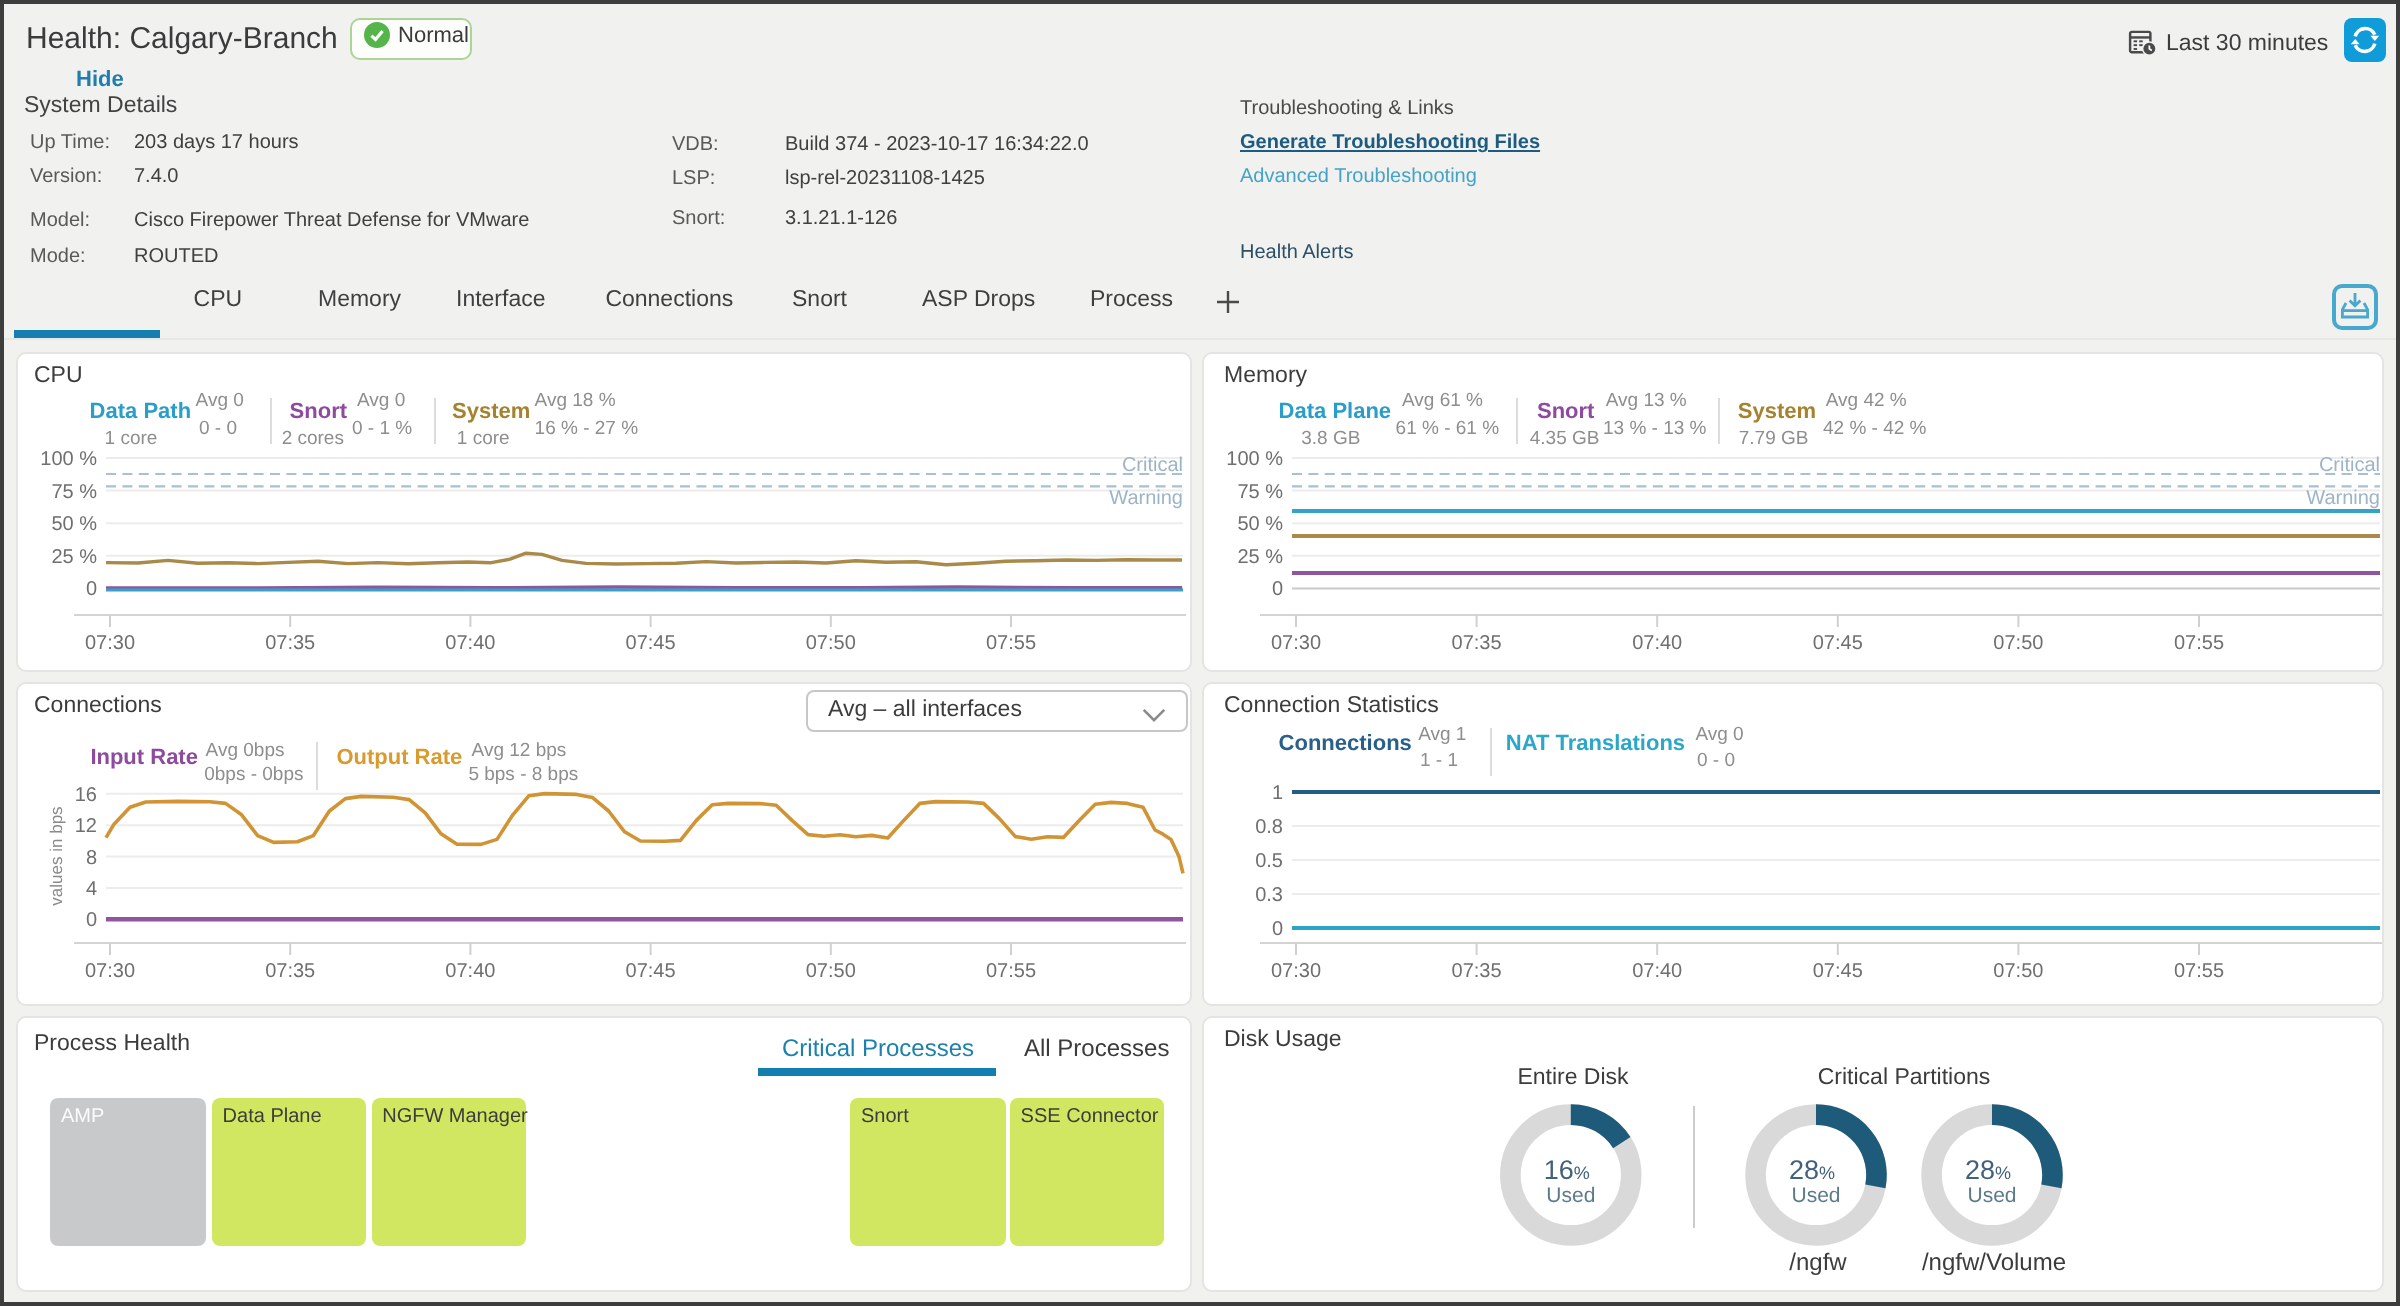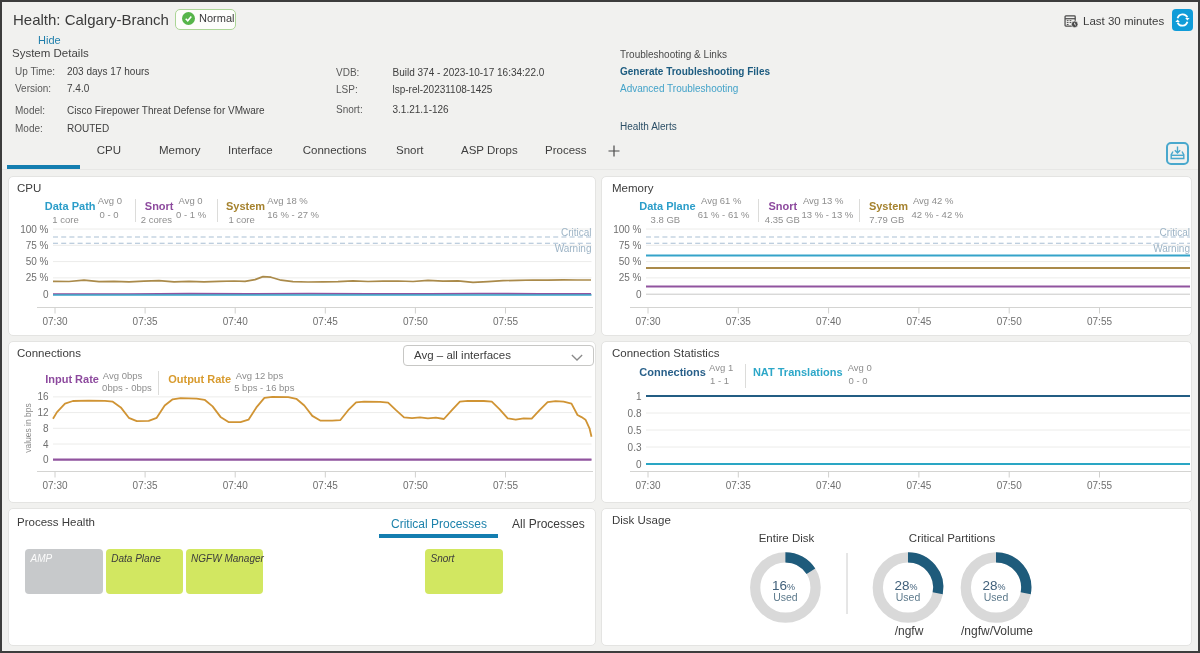--- a/index.html
+++ b/index.html
@@ -8,25 +8,25 @@
 .page { position:absolute; left:0; top:0; width:1200px; height:653px;
   background:#f1f1ef; overflow:hidden; }
 .frame { position:absolute; left:0; top:0; width:1200px; height:653px;
   border:2px solid #3d3d3d; z-index:50; pointer-events:none; }
 .abs { position:absolute; }
 
 .h-title { left:13px; top:11px; font-size:15px; color:#3b3b3b; }
 .badge { position:absolute; left:174.5px; top:9px; width:61px; height:20.5px; border:1.5px solid #abd596; border-radius:5px;
   background:#fdfdfb; font-size:11px; color:#3a3a3a; line-height:17.5px; text-align:right; }
 .badge svg { vertical-align:-2.5px; margin-right:4px; }
-.hide-link { left:12px; top:34px; font-size:11px; color:#1f7eab; font-weight:normal;padding-left:26px; }
+.hide-link { left:12px; top:34px; font-size:11px; color:#1f7eab; font-weight:bold;padding-left:26px; }
 .sysdet { left:12px; top:46.5px; font-size:11.5px; color:#434343; }
 .srow { position:absolute; font-size:10px; color:#404040; }
 .lab { color:#595959; }
-.lnk-dark { color:#1d5c80; font-weight:bold; }
+.lnk-dark { color:#1d5c80; font-weight:bold;text-decoration:underline; }
 .lnk-lite { color:#44a3c9; }
 .lnk-navy { color:#2c4f66; }
 .last30 { left:1064px; top:13.5px; font-size:11.5px; color:#3c3c3c; }
 .refresh-btn { left:1172px; top:9px; width:21px; height:22px; background:#109cd8; border-radius:4px; }
 
 .tabs { left:0; top:142px; width:1200px; height:28px; border-bottom:1px solid #e7e7e5; }
 .tab { position:absolute; top:2px; font-size:11.5px; color:#3f3f3f; }
 .tab.active { color:#1d82ab;margin-top:44px; }
 .tab-underline { position:absolute; left:7px; top:23px; width:73px; height:4px; background:#147eb0; }
 .dl-btn { position:absolute; left:1166px; top:0px; width:23px; height:23px; border:2px solid #49a8cd; border-radius:5px; }
@@ -40,22 +40,22 @@
 .p-disk { left:601px; top:508px; width:591px; height:138px; }
 .p-title { position:absolute; left:8px; top:5px; font-size:11.5px; color:#3c3c3c; }
 .p-title2 { position:absolute; left:10px; top:5px; font-size:11.5px; color:#3c3c3c; }
 
 .lname { position:absolute; font-size:11px; font-weight:bold; white-space:nowrap; }
 .lsm { position:absolute; font-size:9.5px; color:#8e8e8e; white-space:nowrap; }
 .lsep { position:absolute; width:1px; background:#dcdcda; }
 .cc { transform:translateX(-50%); }
 
 .ptab { position:absolute; font-size:12px; }
-.tile { position:absolute; top:40px; width:77.5px; height:45px; border-radius:4px;
-  background:#d2e761; font-size:10px; color:#3c3c3c; padding:1.5px 2px 3px 5.5px; line-height:16.5px;font-style:italic; }
+.tile { position:absolute; top:40px; width:77.5px; height:74px; border-radius:4px;
+  background:#d2e761; font-size:10px; color:#3c3c3c; padding:1.5px 2px 3px 5.5px; line-height:16.5px; }
 .tile.gray { background:#c7c9cb; color:#fbfbfb; }
 </style>
 </head>
 <body>
 <div class="page">
 
   <div class="abs h-title">Health: Calgary-Branch</div>
   <div class="badge"><svg width="13" height="13" viewBox="0 0 14 14">
         <circle cx="7" cy="7" r="7" fill="#56b54a"></circle>
         <path d="M4 7.3 L6.2 9.4 L10 4.9" stroke="#fff" stroke-width="1.7" fill="none"></path>
@@ -232,21 +232,21 @@
   </div>
 
   <div class="panel p-thr">
     <div class="p-title">Connections</div>
     <span class="lname" style="left:36.2px;top:31.2px;color:#8d4a9e">Input Rate</span>
     <span class="lsm" style="left:93.8px;top:27.5px">Avg 0bps</span>
     <span class="lsm" style="left:93.1px;top:40px">0bps - 0bps</span>
     <span class="lsep" style="left:149.4px;top:29px;height:24px"></span>
     <span class="lname" style="left:159.2px;top:31.2px;color:#d89b2e">Output Rate</span>
     <span class="lsm" style="left:226.8px;top:27.5px">Avg 12 bps</span>
-    <span class="lsm" style="left:225.2px;top:40px">5 bps - 16 bps</span>
+    <span class="lsm" style="left:225.2px;top:40px">5 bps - 8 bps</span>
     <div class="abs" style="left:394px;top:3px;width:191px;height:21px;border:1px solid #c7c7c5;border-radius:4px;background:#fff;font-size:11.5px;color:#3c3c3c;padding:3px 0 0 10px">Avg – all interfaces<svg width="12" height="7" viewBox="0 0 14 8" style="position:absolute;right:10px;top:8px">
           <path d="M1 1 L7 7 L13 1" stroke="#8a8a8a" stroke-width="1.5" fill="none"></path>
         </svg></div>
     <svg class="abs" style="left:0;top:0" width="586" height="160" viewBox="0 0 586 160" id="thr-chart">
         <line x1="44" y1="54.9" x2="582.5" y2="54.9" stroke="#ececea" stroke-width="1"></line>
         <text x="39.5" y="58.4" text-anchor="end" font-size="10px" fill="#6f6f6f">16</text>
         <line x1="44" y1="70.6" x2="582.5" y2="70.6" stroke="#ececea" stroke-width="1"></line>
         <text x="39.5" y="74.1" text-anchor="end" font-size="10px" fill="#6f6f6f">12</text>
         <line x1="44" y1="86.3" x2="582.5" y2="86.3" stroke="#ececea" stroke-width="1"></line>
         <text x="39.5" y="89.8" text-anchor="end" font-size="10px" fill="#6f6f6f">8</text>
@@ -313,20 +313,21 @@
 
   <div class="panel p-proc">
     <div class="p-title" style="top:7px">Process Health</div>
     <span class="ptab" style="left:382px;top:8px;color:#1d82ab">Critical Processes</span>
     <span class="abs" style="left:370px;top:25px;width:119px;height:4px;background:#147eb0"></span>
     <span class="ptab" style="left:503px;top:8px;color:#3c3c3c">All Processes</span>
     <div class="tile gray" style="left:16px">AMP</div>
     <div class="tile" style="left:96.8px">Data Plane</div>
     <div class="tile" style="left:176.6px"><span style="white-space:nowrap">NGFW Manager</span></div>
     <div class="tile" style="left:416px">Snort</div>
+    <div class="tile" style="left:495.8px"><span style="white-space:nowrap">SSE Connector</span></div>
   </div>
 
   <div class="panel p-disk">
     <div class="p-title2">Disk Usage</div>
     <svg class="abs" style="left:0;top:0" width="589" height="136" viewBox="0 0 589 136" id="disk-chart">
         <text x="184.5" y="33" text-anchor="middle" font-size="11.5px" fill="#3c3c3c">Entire Disk</text>
         <text x="350" y="33" text-anchor="middle" font-size="11.5px" fill="#3c3c3c">Critical Partitions</text>
         <circle cx="183.4" cy="78.5" r="30.2" fill="none" stroke="#d9d9d9" stroke-width="10.3"></circle>
         <path d="M183.4,48.3 A30.2,30.2 0 0 1 208.9,62.3" fill="none" stroke="#1e5b7b" stroke-width="10.3"></path>
         <text x="181.4" y="80.5" text-anchor="middle" font-size="13.5px" fill="#42617b">16<tspan font-size="9px">%</tspan></text>

